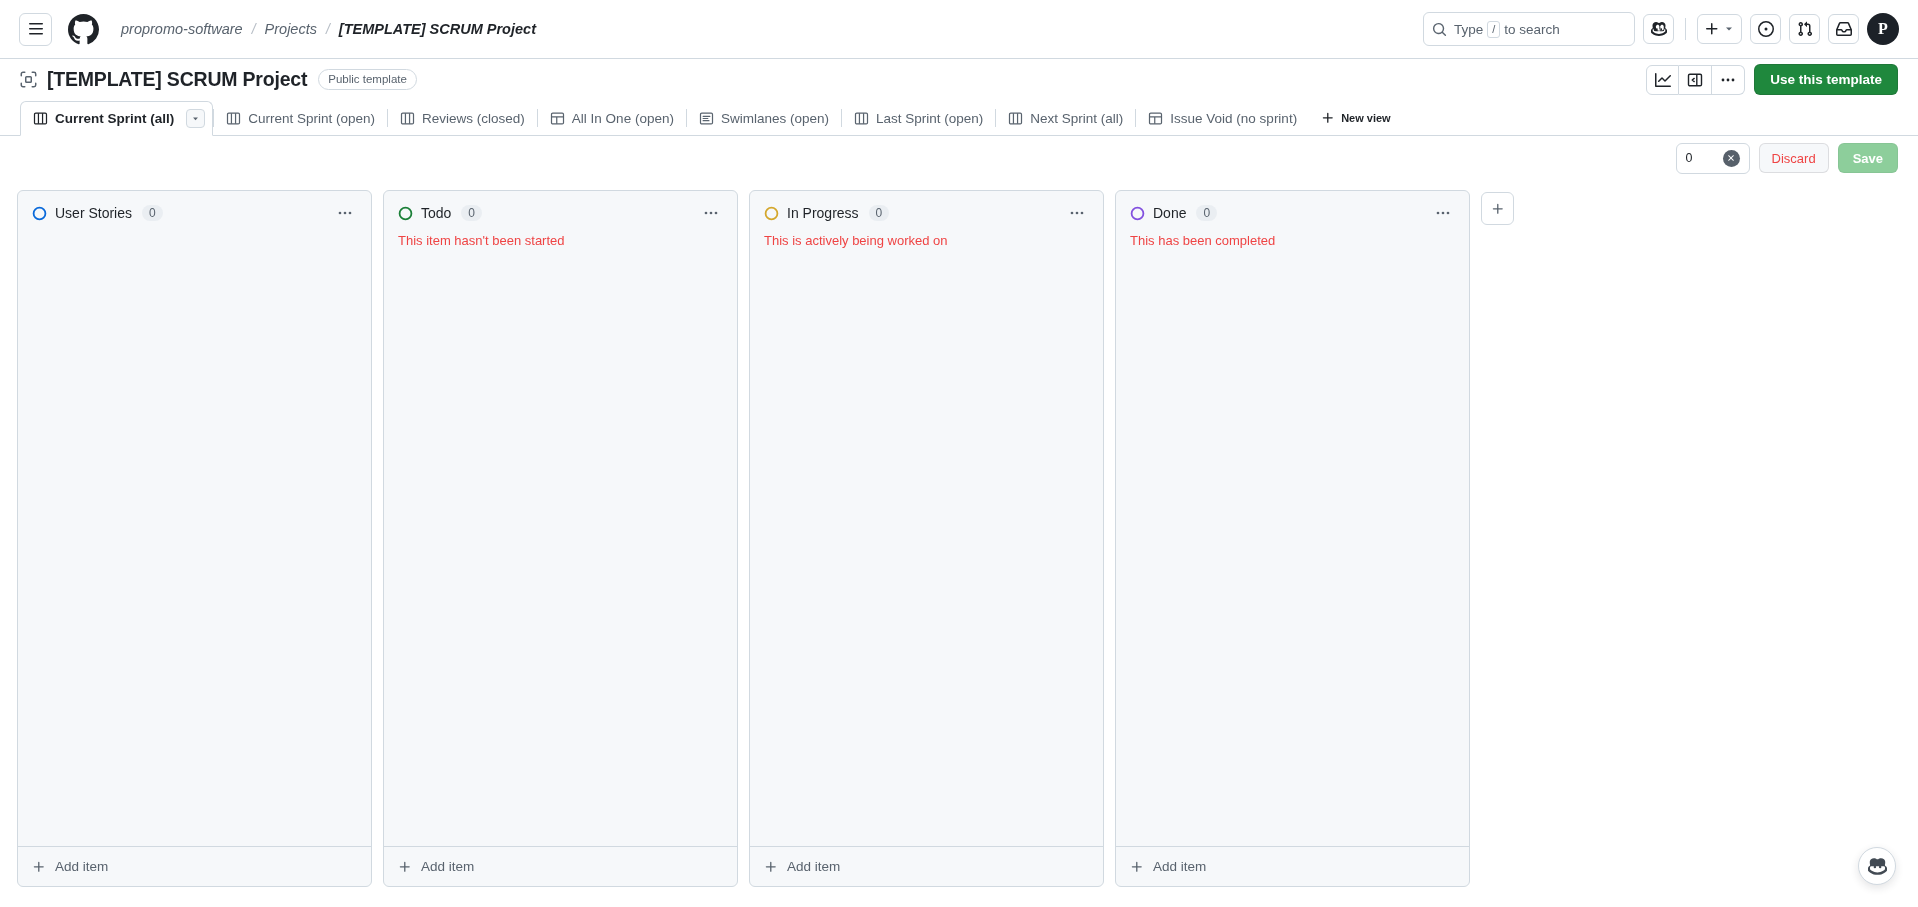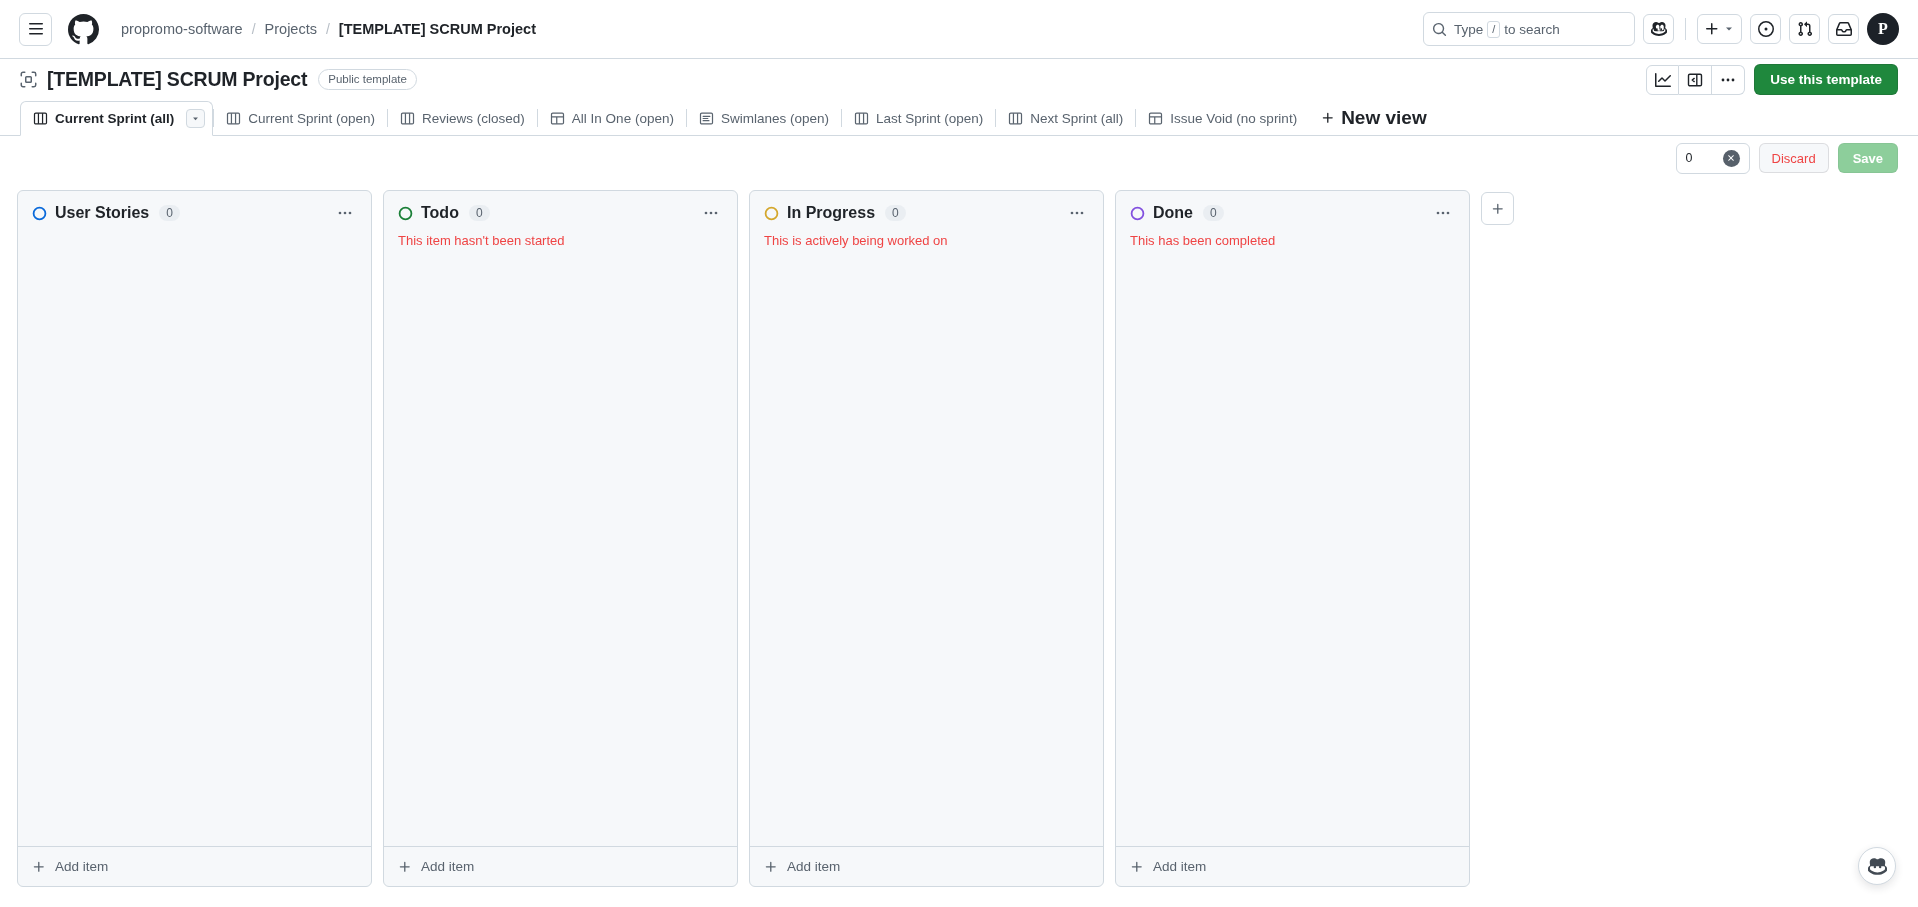--- a/index.html
+++ b/index.html
@@ -29,20 +29,21 @@
     background: #fff;
     display: flex; align-items: center; justify-content: center;
     cursor: pointer;
   }
   .gh-logo { margin-left: 16px; display: flex; align-items: center; }
   .breadcrumb {
     display: flex; align-items: center;
     margin-left: 22px;
     font-size: 14.5px;
     gap: 9px;
+    font-style: italic;
   }
   .bc-link { color: #59636e; text-decoration: none; cursor: pointer; }
   .bc-sep { color: #b7bec6; font-size: 14px; }
   .bc-current { color: #1f2328; font-weight: 600; cursor: pointer; }
 
   .header-right {
     margin-left: auto;
     display: flex; align-items: center; gap: 8px;
   }
   .search-box {
@@ -152,21 +153,21 @@
   .tab-caret {
     width: 19px; height: 19px; margin-left: 5px;
     border: 1px solid #d1d9e0; border-radius: 4px;
     background: #f6f8fa;
     display: flex; align-items: center; justify-content: center;
     cursor: pointer;
   }
   .tab-newview {
     display: flex; align-items: center; gap: 6px;
     height: 34px; padding: 0 12px;
-    font-size: 19px; font-weight: 600; color: #1f2328;
+    font-size: 11px; font-weight: 600; color: #1f2328;
     cursor: pointer;
   }
 
   
   .filter-row {
     height: 44px;
     display: flex; align-items: center;
     padding: 0 20px;
     gap: 9px;
     background: #ffffff;
@@ -218,21 +219,21 @@
     flex-shrink: 0;
     background: #f6f8fa;
     border: 1px solid #d1d9e0;
     border-radius: 6px;
     height: 697px;
     display: flex; flex-direction: column;
   }
   .col-header { padding: 12px 14px 0 14px; }
   .col-title-row { display: flex; align-items: center; gap: 8px; }
   .status-dot { flex-shrink: 0; display: flex; }
-  .col-name { font-size: 16px; font-weight: 700; color: #1f2328; }
+  .col-name { font-size: 14px; font-weight: 400; color: #1f2328; }
   .col-count {
     font-size: 12px; color: #59636e;
     background: #eaeef2; border-radius: 2em;
     padding: 1px 7px; margin-left: 2px;
   }
   .col-menu { margin-left: auto; color: #59636e; cursor: pointer; display: flex; padding: 2px 4px; }
   .col-desc { font-size: 13px; color: #ef4444; margin-top: 9px; line-height: 1.4; }
   .col-body { flex: 1; }
   .col-footer {
     border-top: 1px solid #d1d9e0;

